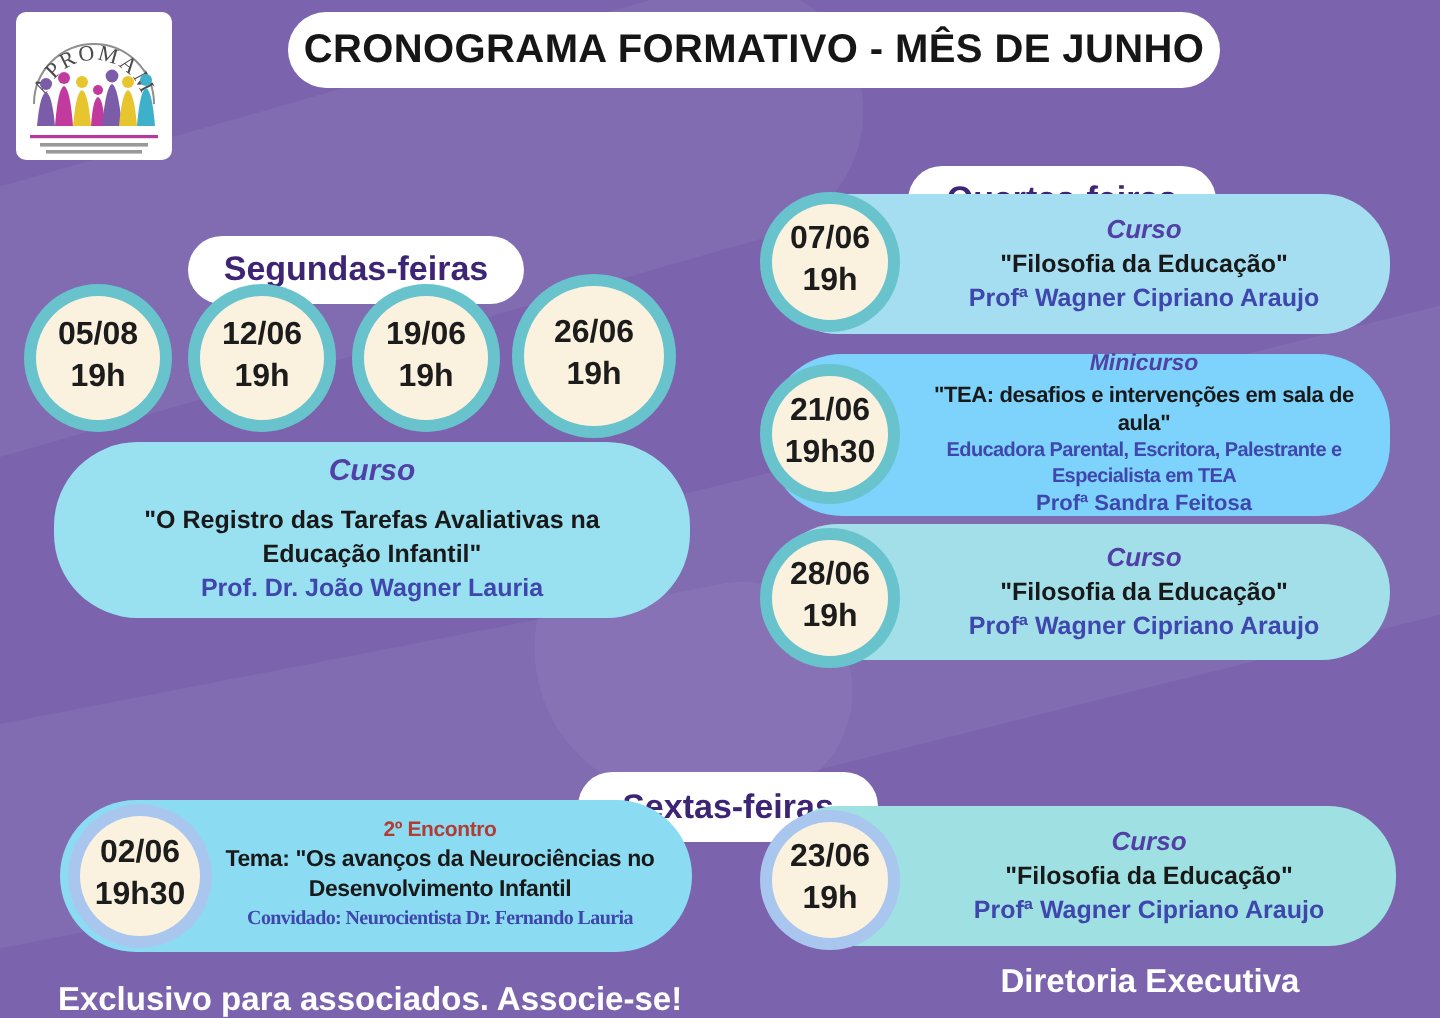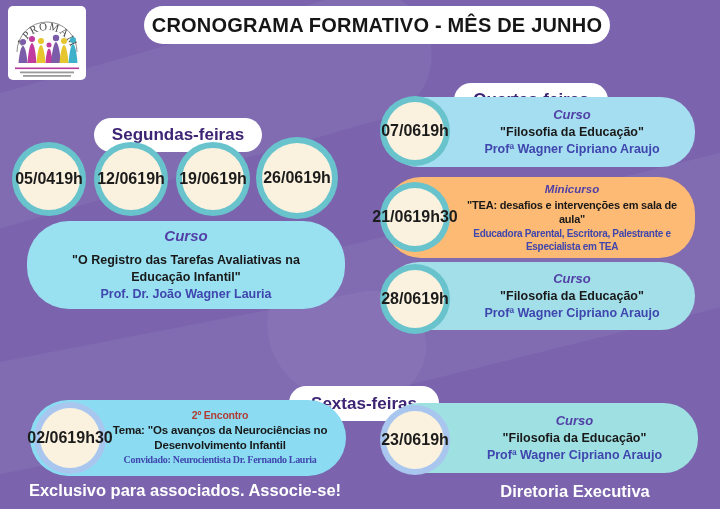--- a/index.html
+++ b/index.html
@@ -48,21 +48,21 @@
   }
 
   .date-circle{
     position:absolute;border-radius:50%;
   }
   .ring-teal{background:#68c3cd;}
   .ring-blue{background:#a9c6ef;}
   .date-circle .inner{
     position:absolute;inset:6px;border-radius:50%;
     background:#faf2de;
-    display:flex;flex-direction:row;align-items:center;justify-content:center;
+    display:flex;flex-direction:column;align-items:center;justify-content:center;
     font-size:16px;font-weight:700;color:#1c1c1c;line-height:1.3;
     text-align:center;
   }
 
   .card{
     position:absolute;
     display:flex;flex-direction:column;align-items:center;justify-content:center;
     text-align:center;
   }
   .kind{color:#5140a6;font-weight:700;font-style:italic;}
@@ -80,21 +80,21 @@
   .mon-card .speaker{font-size:12.5px;line-height:1.4;}
 
   .wed-box{
     background:#a6def1;border-radius:34px;
     padding:4px 14px 4px 78px;box-sizing:border-box;
   }
   .wed-box .kind{font-size:13px;line-height:1.35;}
   .wed-box .ctitle{font-size:12.5px;line-height:1.35;}
   .wed-box .speaker{font-size:12.5px;line-height:1.35;}
   .box-w1{left:385px;top:97px;width:310px;height:70px;}
-  .box-w2{left:385px;top:177px;width:310px;height:81px;border-radius:36px;background:#fdba74;}
+  .box-w2{left:385px;top:177px;width:310px;height:81px;border-radius:36px;background:#7dd3fc;}
   .box-w3{left:385px;top:262px;width:310px;height:68px;background:#a2dfe9;}
   .box-w2 .kind{font-size:11.5px;}
   .box-w2 .ctitle{font-size:11px;line-height:1.3;letter-spacing:-.2px;}
   .box-w2 .speaker{font-size:10px;line-height:1.3;letter-spacing:-.3px;}
   .box-w2 .sandra{font-size:11px;letter-spacing:0;}
 
   .fri-box-l{
     left:30px;top:400px;width:316px;height:76px;
     background:#8bdcf3;border-radius:38px;
     padding:4px 8px 4px 72px;box-sizing:border-box;
@@ -109,21 +109,21 @@
   }
   .fri-box-r .kind{font-size:13px;line-height:1.35;}
   .fri-box-r .ctitle{font-size:12.5px;line-height:1.35;}
   .fri-box-r .speaker{font-size:12.5px;line-height:1.35;}
 
   .footer-text{
     position:absolute;
     color:#ffffff;font-weight:700;font-size:16.5px;
     text-align:center;
   }
-  .f-left{left:15px;top:481px;width:340px;}
+  .f-left{left:15px;top:491px;width:340px;}
   .f-right{left:437px;top:482px;width:276px;}
 </style>
 </head>
 <body>
 
 <div class="poster">
 
   <div class="bg-band band1"></div>
   <div class="bg-band band2"></div>
   <div class="bg-band band3"></div>
@@ -170,21 +170,21 @@
       <rect x="15" y="69" width="48" height="1.8" fill="#9a9a9a"></rect>
     </svg>
   </div>
 
   <div class="pill title-pill">CRONOGRAMA FORMATIVO - MÊS DE JUNHO</div>
 
   <div class="pill heading-pill h-mon">Segundas-feiras</div>
 
   <div class="date-circle ring-teal" style="left:12px;top:142px;width:74px;height:74px;">
     <div class="inner">
-        <span>05/04</span>
+        <span>05/08</span>
         <span>19h</span>
       </div>
   </div>
   <div class="date-circle ring-teal" style="left:94px;top:142px;width:74px;height:74px;">
     <div class="inner">
         <span>12/06</span>
         <span>19h</span>
       </div>
   </div>
   <div class="date-circle ring-teal" style="left:176px;top:142px;width:74px;height:74px;">
@@ -217,20 +217,21 @@
     <div class="inner">
         <span>07/06</span>
         <span>19h</span>
       </div>
   </div>
 
   <div class="card wed-box box-w2">
     <div class="kind">Minicurso</div>
     <div class="ctitle">"TEA: desafios e intervenções em sala de aula"</div>
     <div class="speaker">Educadora Parental, Escritora, Palestrante e Especialista em TEA</div>
+    <div class="speaker sandra">Profª Sandra Feitosa</div>
   </div>
   <div class="date-circle ring-teal" style="left:380px;top:182px;width:70px;height:70px;">
     <div class="inner">
         <span>21/06</span>
         <span>19h30</span>
       </div>
   </div>
 
   <div class="card wed-box box-w3">
     <div class="kind">Curso</div>

